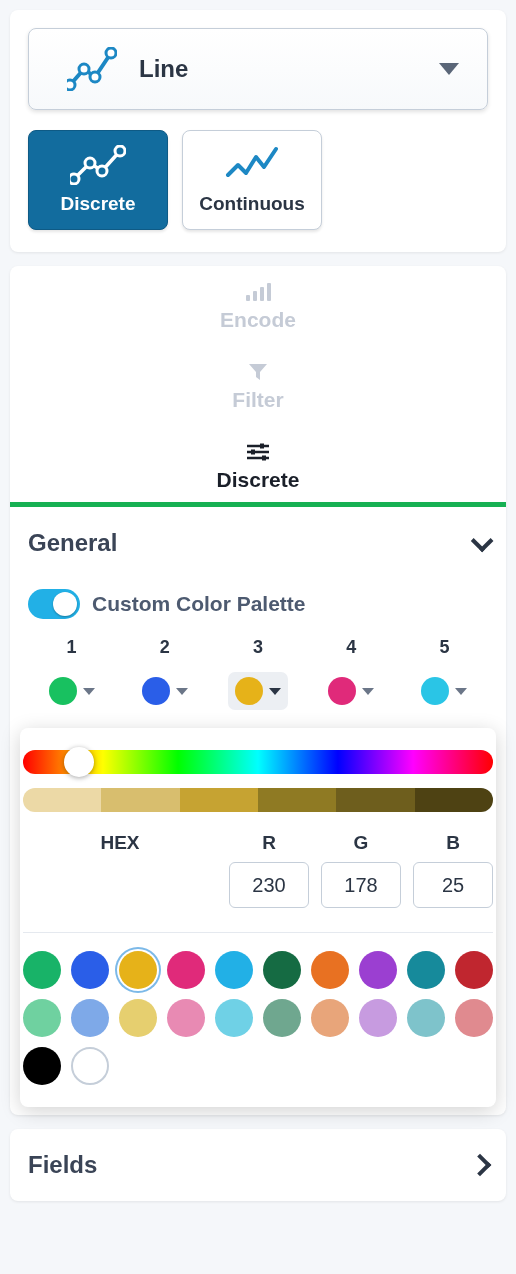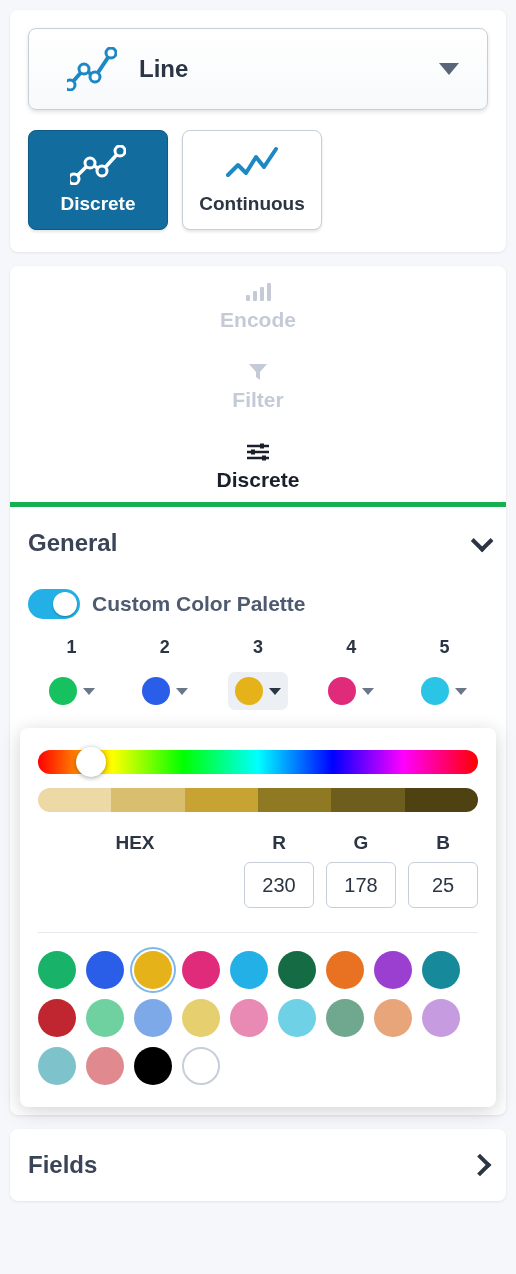--- a/index.html
+++ b/index.html
@@ -187,21 +187,21 @@
   border-right:6px solid transparent;
   border-top:7px solid #6b7688;
 }
 .swatch-pick.selected .swatch-caret { border-top-color:#2b3544; }
 
 .color-picker {
   background:#fff;
   border-radius:8px;
   box-shadow: 0 4px 20px rgba(0,0,0,0.18);
   margin: 18px -4px 0;
-  padding: 22px 18px;
+  padding: 22px 3px;
   position:relative;
 }
 .hue-bar {
   height:24px;
   border-radius:12px;
   background: linear-gradient(90deg,
     #ff0000 0%, #ffff00 17%, #00ff00 33%,
     #00ffff 50%, #0000ff 67%, #ff00ff 83%, #ff0000 100%);
   position:relative;
 }

